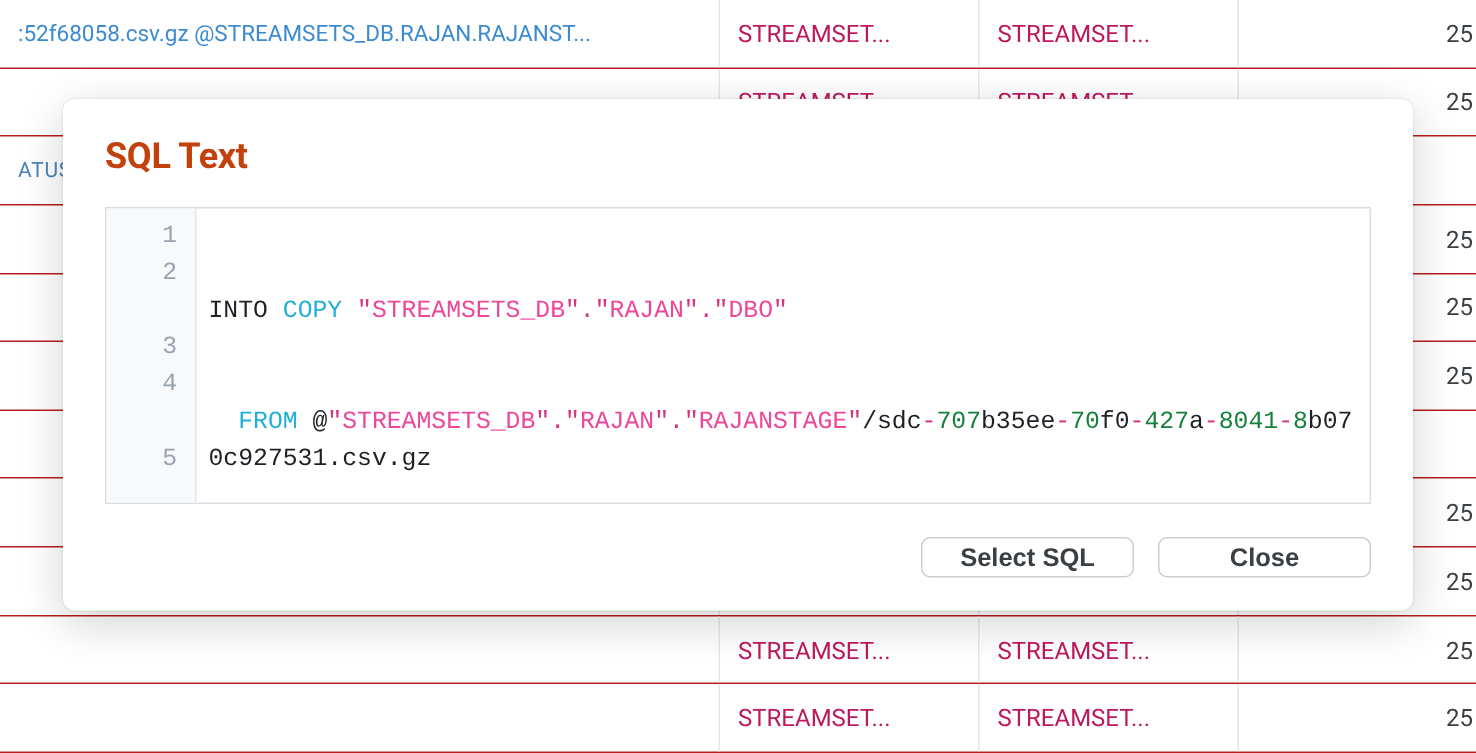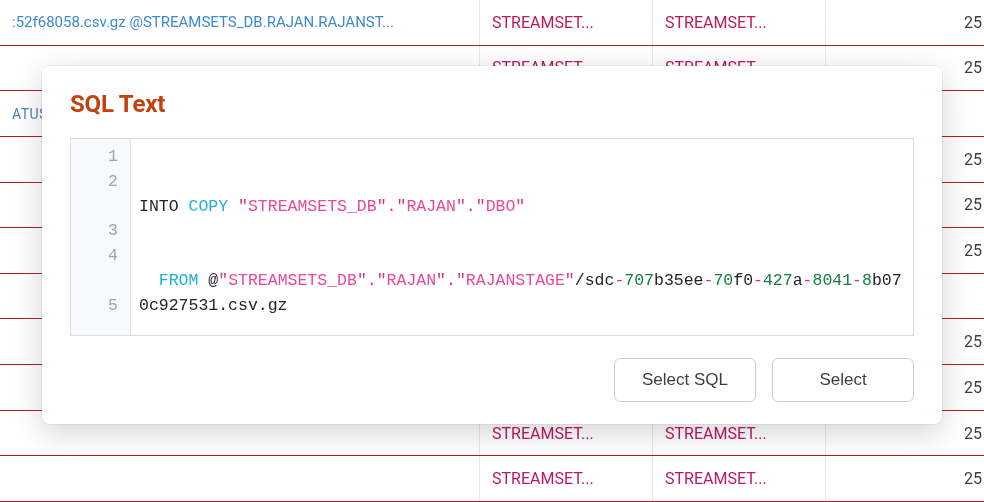--- a/index.html
+++ b/index.html
@@ -27,21 +27,21 @@
     .gutter div { padding: 0 4px; }
     .code-body { flex: 1; padding: 6px 10px 0 8px; white-space: pre-wrap; word-break: break-all; color: #1d2125; position: relative; }
     .code-line { display: block; }
     .kw { color: #1fb0d8; }
     .op { color: #d63384; }
     .str { color: #ec4899; }
     .num { color: #15803d; }
 
     
     .modal-footer { display: flex; justify-content: flex-end; gap: 16px; margin-top: 22px; }
-    .btn { min-width: 142px; height: 44px; border: 1px solid #c9ced5; border-radius: 6px; background: #fff; color: #3a3f44; font-size: 17px; cursor: pointer; display: flex; align-items: center; justify-content: center; }
+    .btn { min-width: 142px; height: 27px; border: 1px solid #c9ced5; border-radius: 6px; background: #fff; color: #3a3f44; font-size: 17px; cursor: pointer; display: flex; align-items: center; justify-content: center; font-weight: bold; }
   </style>
 </head>
 <body>
 
 <div class="bg-table">
   <div class="bg-row">
     <div class="bg-cell c0">:52f68058.csv.gz @STREAMSETS_DB.RAJAN.RAJANST...</div>
     <div class="bg-cell c1">STREAMSET...</div>
     <div class="bg-cell c2">STREAMSET...</div>
     <div class="bg-cell rest"></div>
@@ -134,15 +134,15 @@
     </div>
     <div class="code-body">
       <span class="code-line"><span>INTO </span><span class="kw">COPY</span><span> </span><span class="op">"</span><span class="str">STREAMSETS_DB</span><span class="op">"</span><span class="op">.</span><span class="op">"</span><span class="str">RAJAN</span><span class="op">"</span><span class="op">.</span><span class="op">"</span><span class="str">DBO</span><span class="op">"</span></span>
       <span class="code-line"><span>  </span><span class="kw">FROM</span><span> @</span><span class="op">"</span><span class="str">STREAMSETS_DB</span><span class="op">"</span><span class="op">.</span><span class="op">"</span><span class="str">RAJAN</span><span class="op">"</span><span class="op">.</span><span class="op">"</span><span class="str">RAJANSTAGE</span><span class="op">"</span><span>/sdc</span><span class="op">-</span><span class="num">707</span><span>b35ee</span><span class="op">-</span><span class="num">70</span><span>f0</span><span class="op">-</span><span class="num">427</span><span>a</span><span class="op">-</span><span class="num">8041</span><span class="op">-</span><span class="num">8</span><span>b070c927531.csv.gz</span></span>
       
     </div>
   </div>
 
   <div class="modal-footer">
     <button class="btn">Select SQL</button>
-    <button class="btn">Select</button>
+    <button class="btn">Close</button>
   </div>
 </div>
 
 </body></html>

